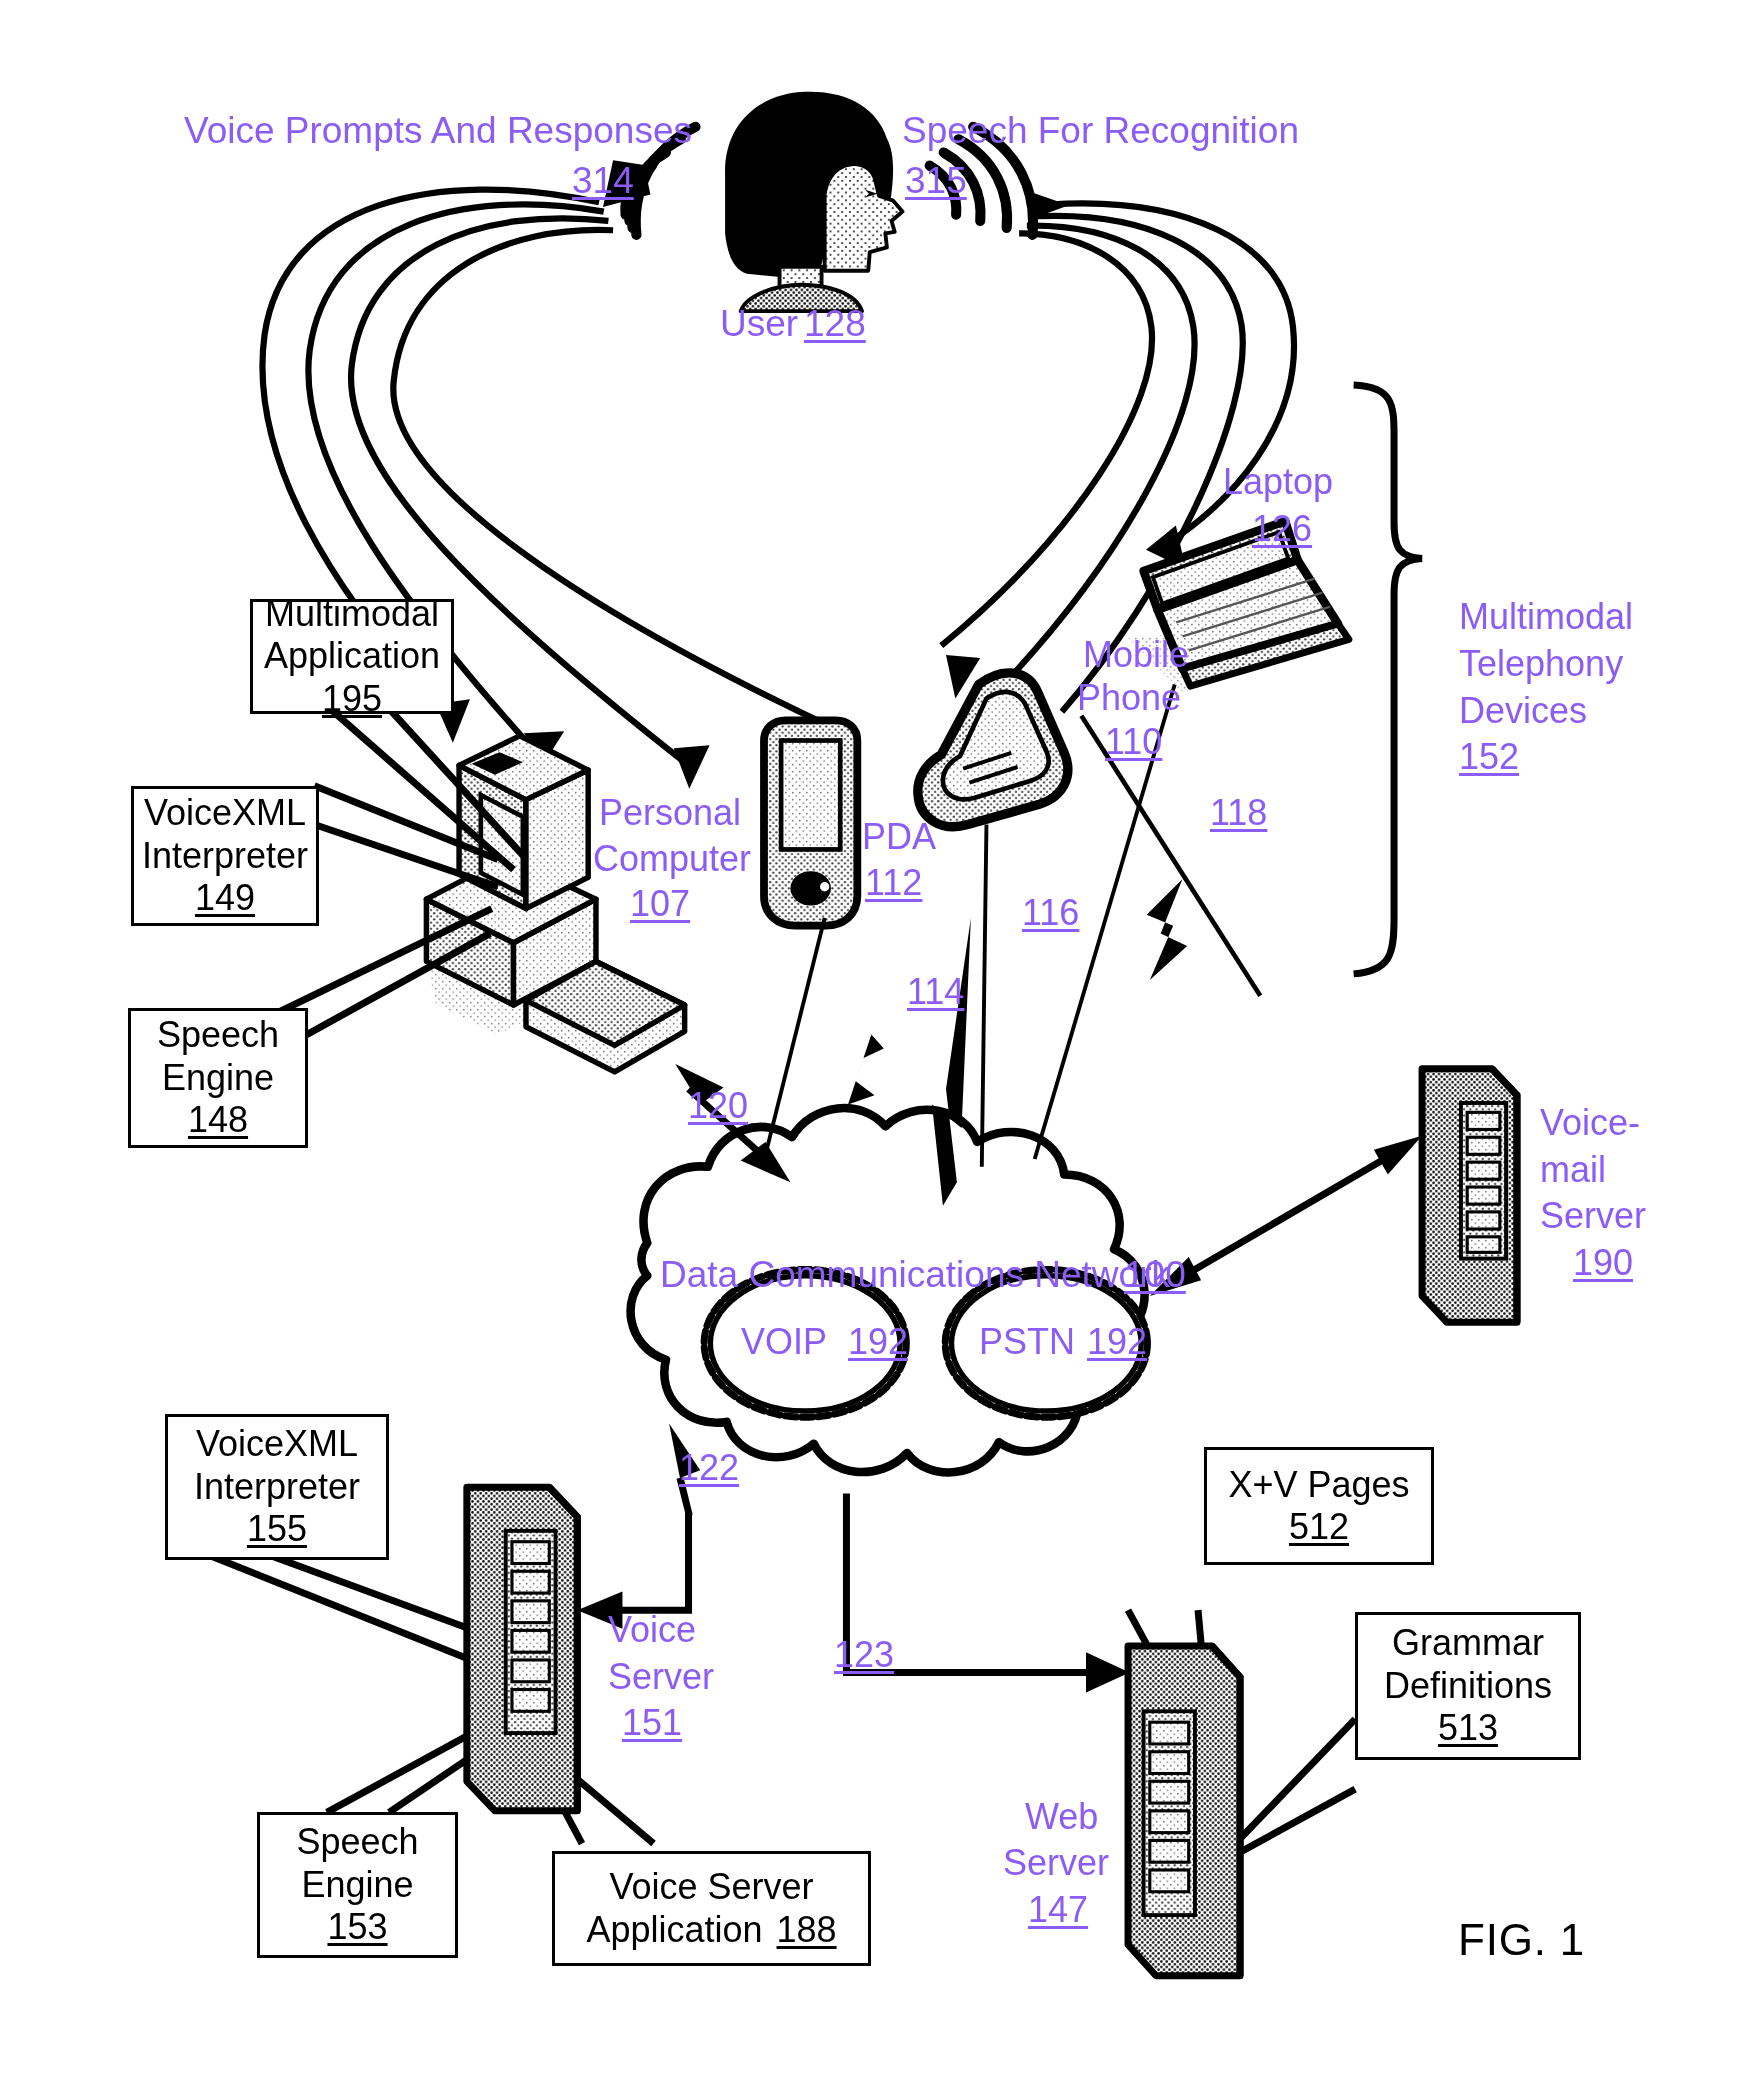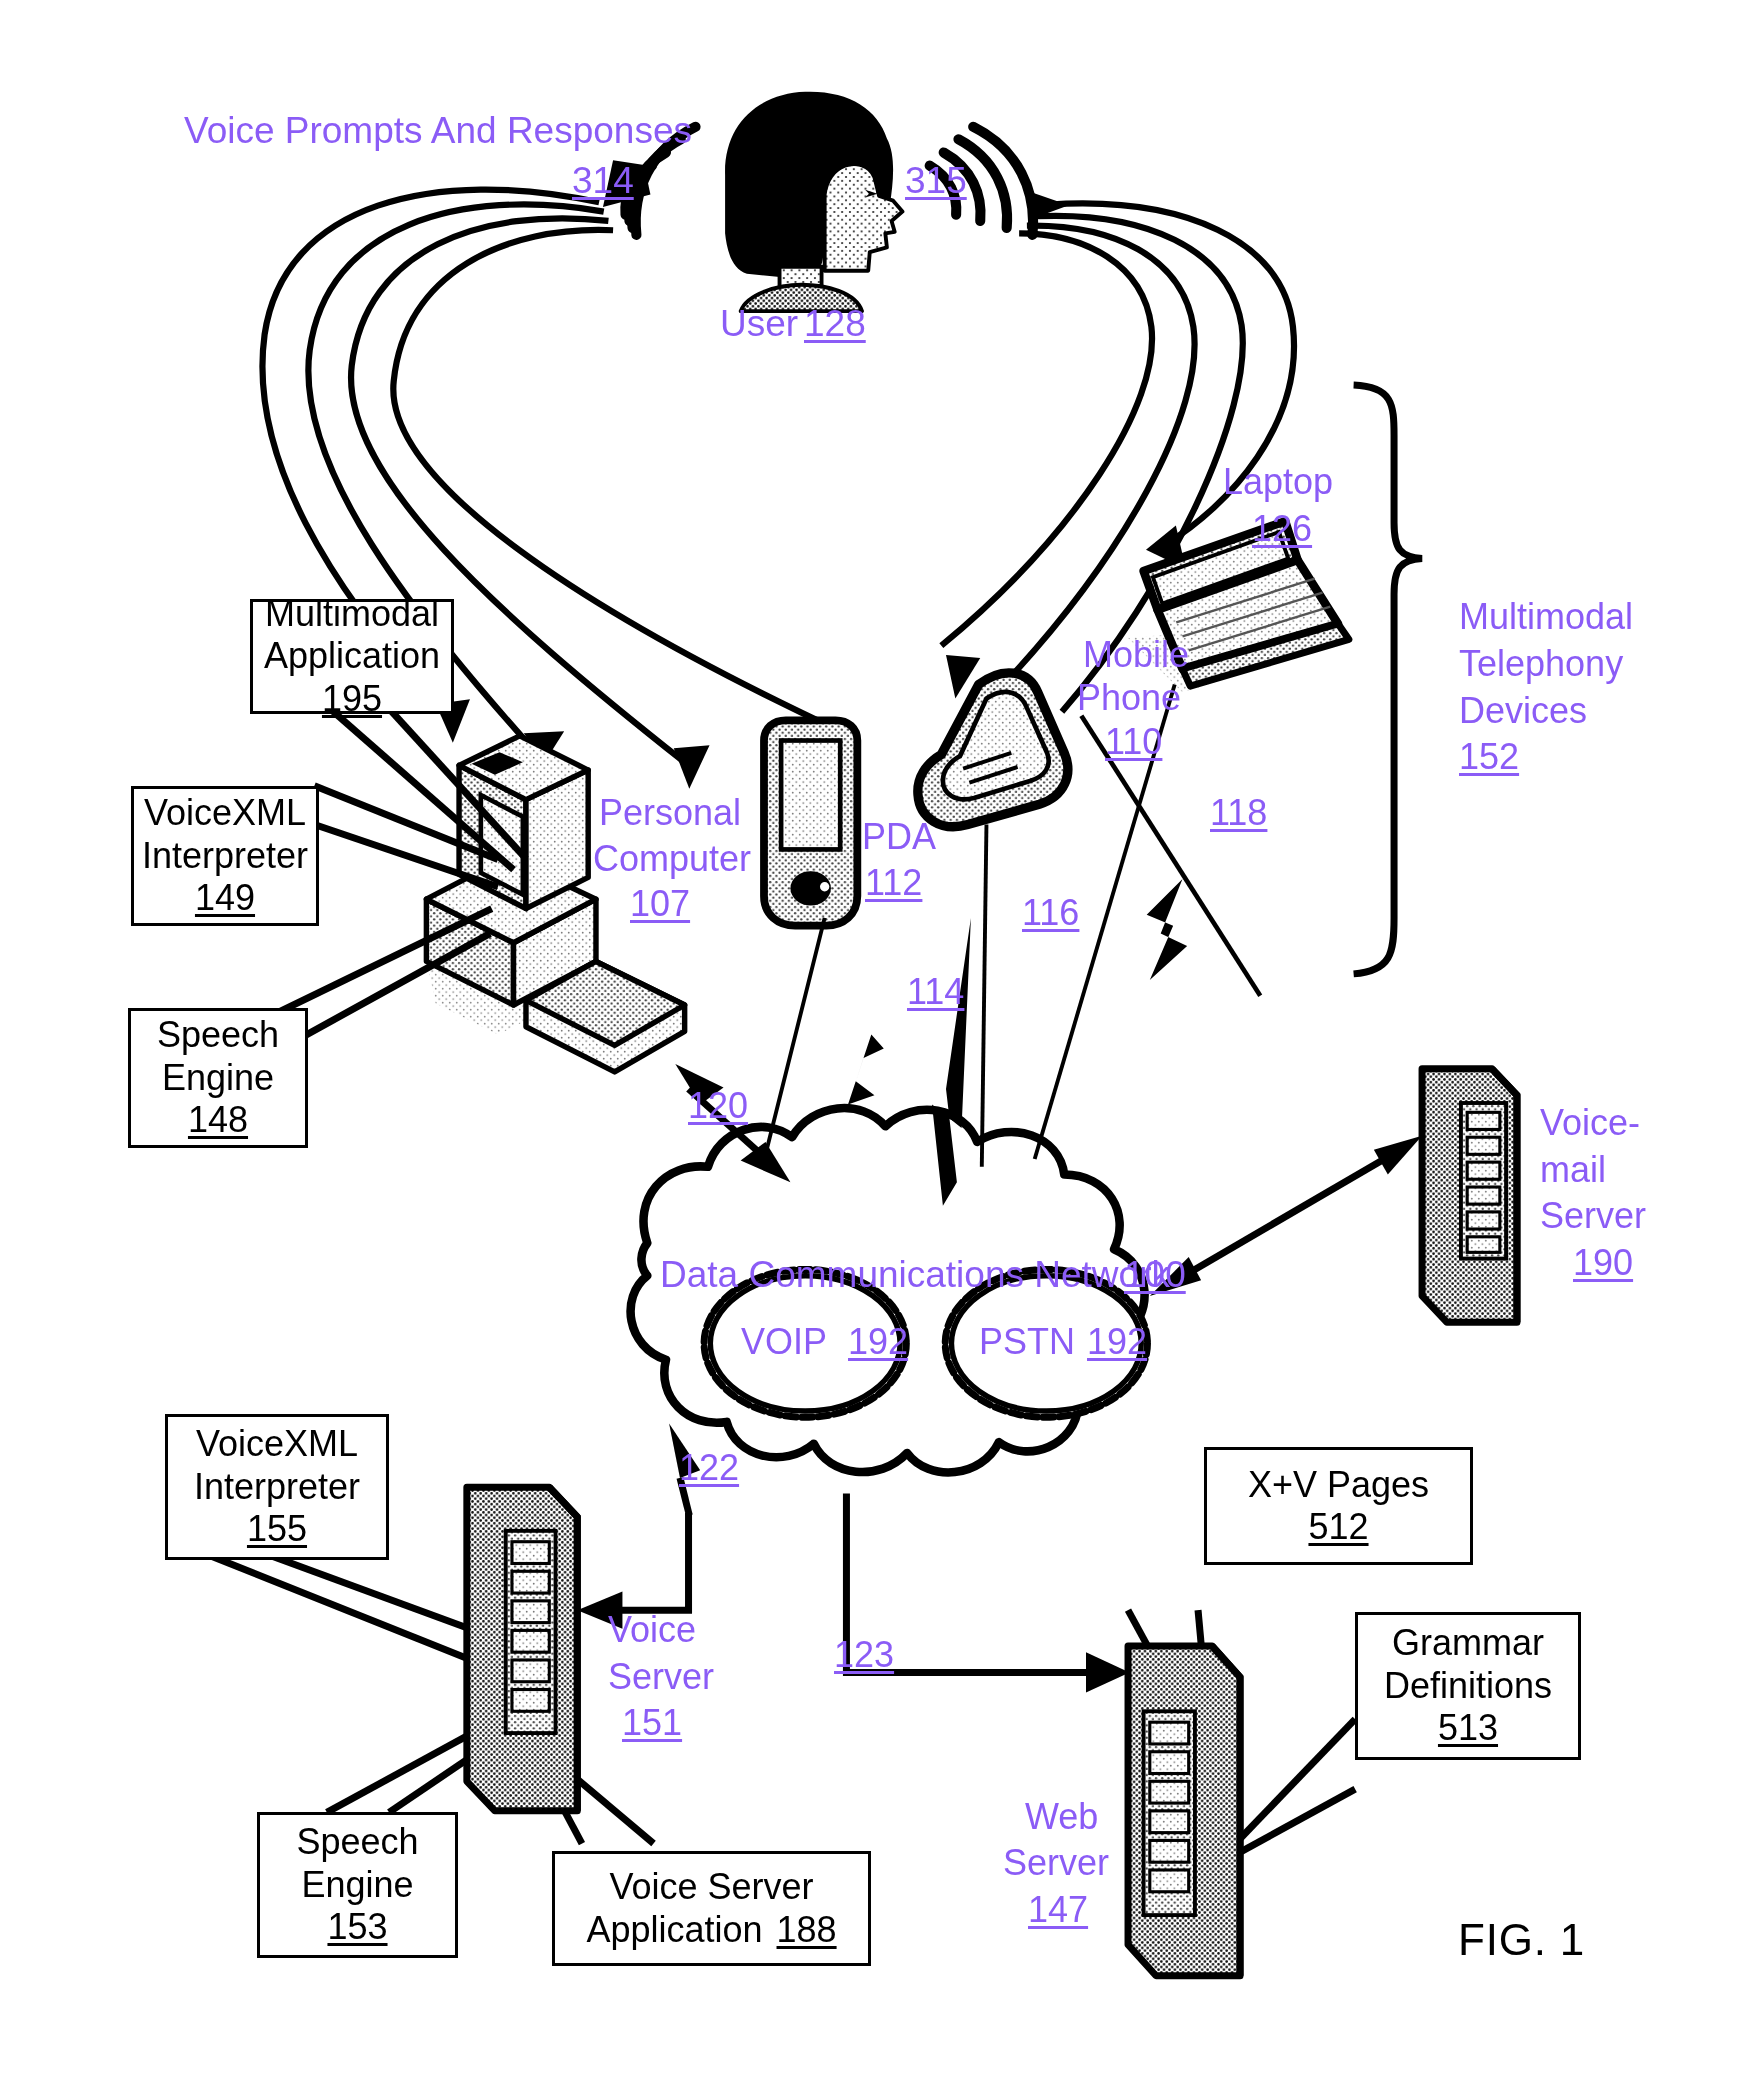--- a/index.html
+++ b/index.html
@@ -295,20 +295,21 @@
     <g>
       <path d="M1088,1920 L1088,2150 L1420,2150" stroke="#000" stroke-width="9" fill="none"></path>
       <path d="M1452,2150 L1396,2124 L1396,2176 Z" fill="#000"></path>
     </g>
 
   </svg>
 
   <div class="lbl t48" style="left:184px;top:110px;">Voice Prompts And Responses</div>
   <div class="lbl t48 num" style="left:572px;top:160px;">314</div>
 
+  <div class="lbl t48" style="left:902px;top:110px;">Speech For Recognition</div>
   <div class="lbl t48 num" style="left:905px;top:160px;">315</div>
 
   <div class="lbl t48" style="left:720px;top:303px;">User</div>
   <div class="lbl t48 num" style="left:804px;top:303px;">128</div>
 
   <div class="cbox" style="left:250px;top:599px;width:204px;height:115px;">
     <div>Multimodal</div>
     <div>Application</div>
     <div class="num">195</div>
   </div>
@@ -338,21 +339,21 @@
   </div>
 
   <div class="cbox" style="left:552px;top:1851px;width:319px;height:115px;">
     <div>Voice Server</div>
     <div style="display:flex;gap:14px;align-items:baseline;">
       <span>Application</span>
       <span class="num">188</span>
     </div>
   </div>
 
-  <div class="cbox" style="left:1204px;top:1447px;width:269px;height:118px;justify-content:center;">
+  <div class="cbox" style="left:1204px;top:1447px;width:230px;height:118px;justify-content:center;">
     <div>X+V Pages</div>
     <div class="num">512</div>
   </div>
 
   <div class="cbox" style="left:1355px;top:1612px;width:226px;height:148px;">
     <div>Grammar</div>
     <div>Definitions</div>
     <div class="num">513</div>
   </div>
 

